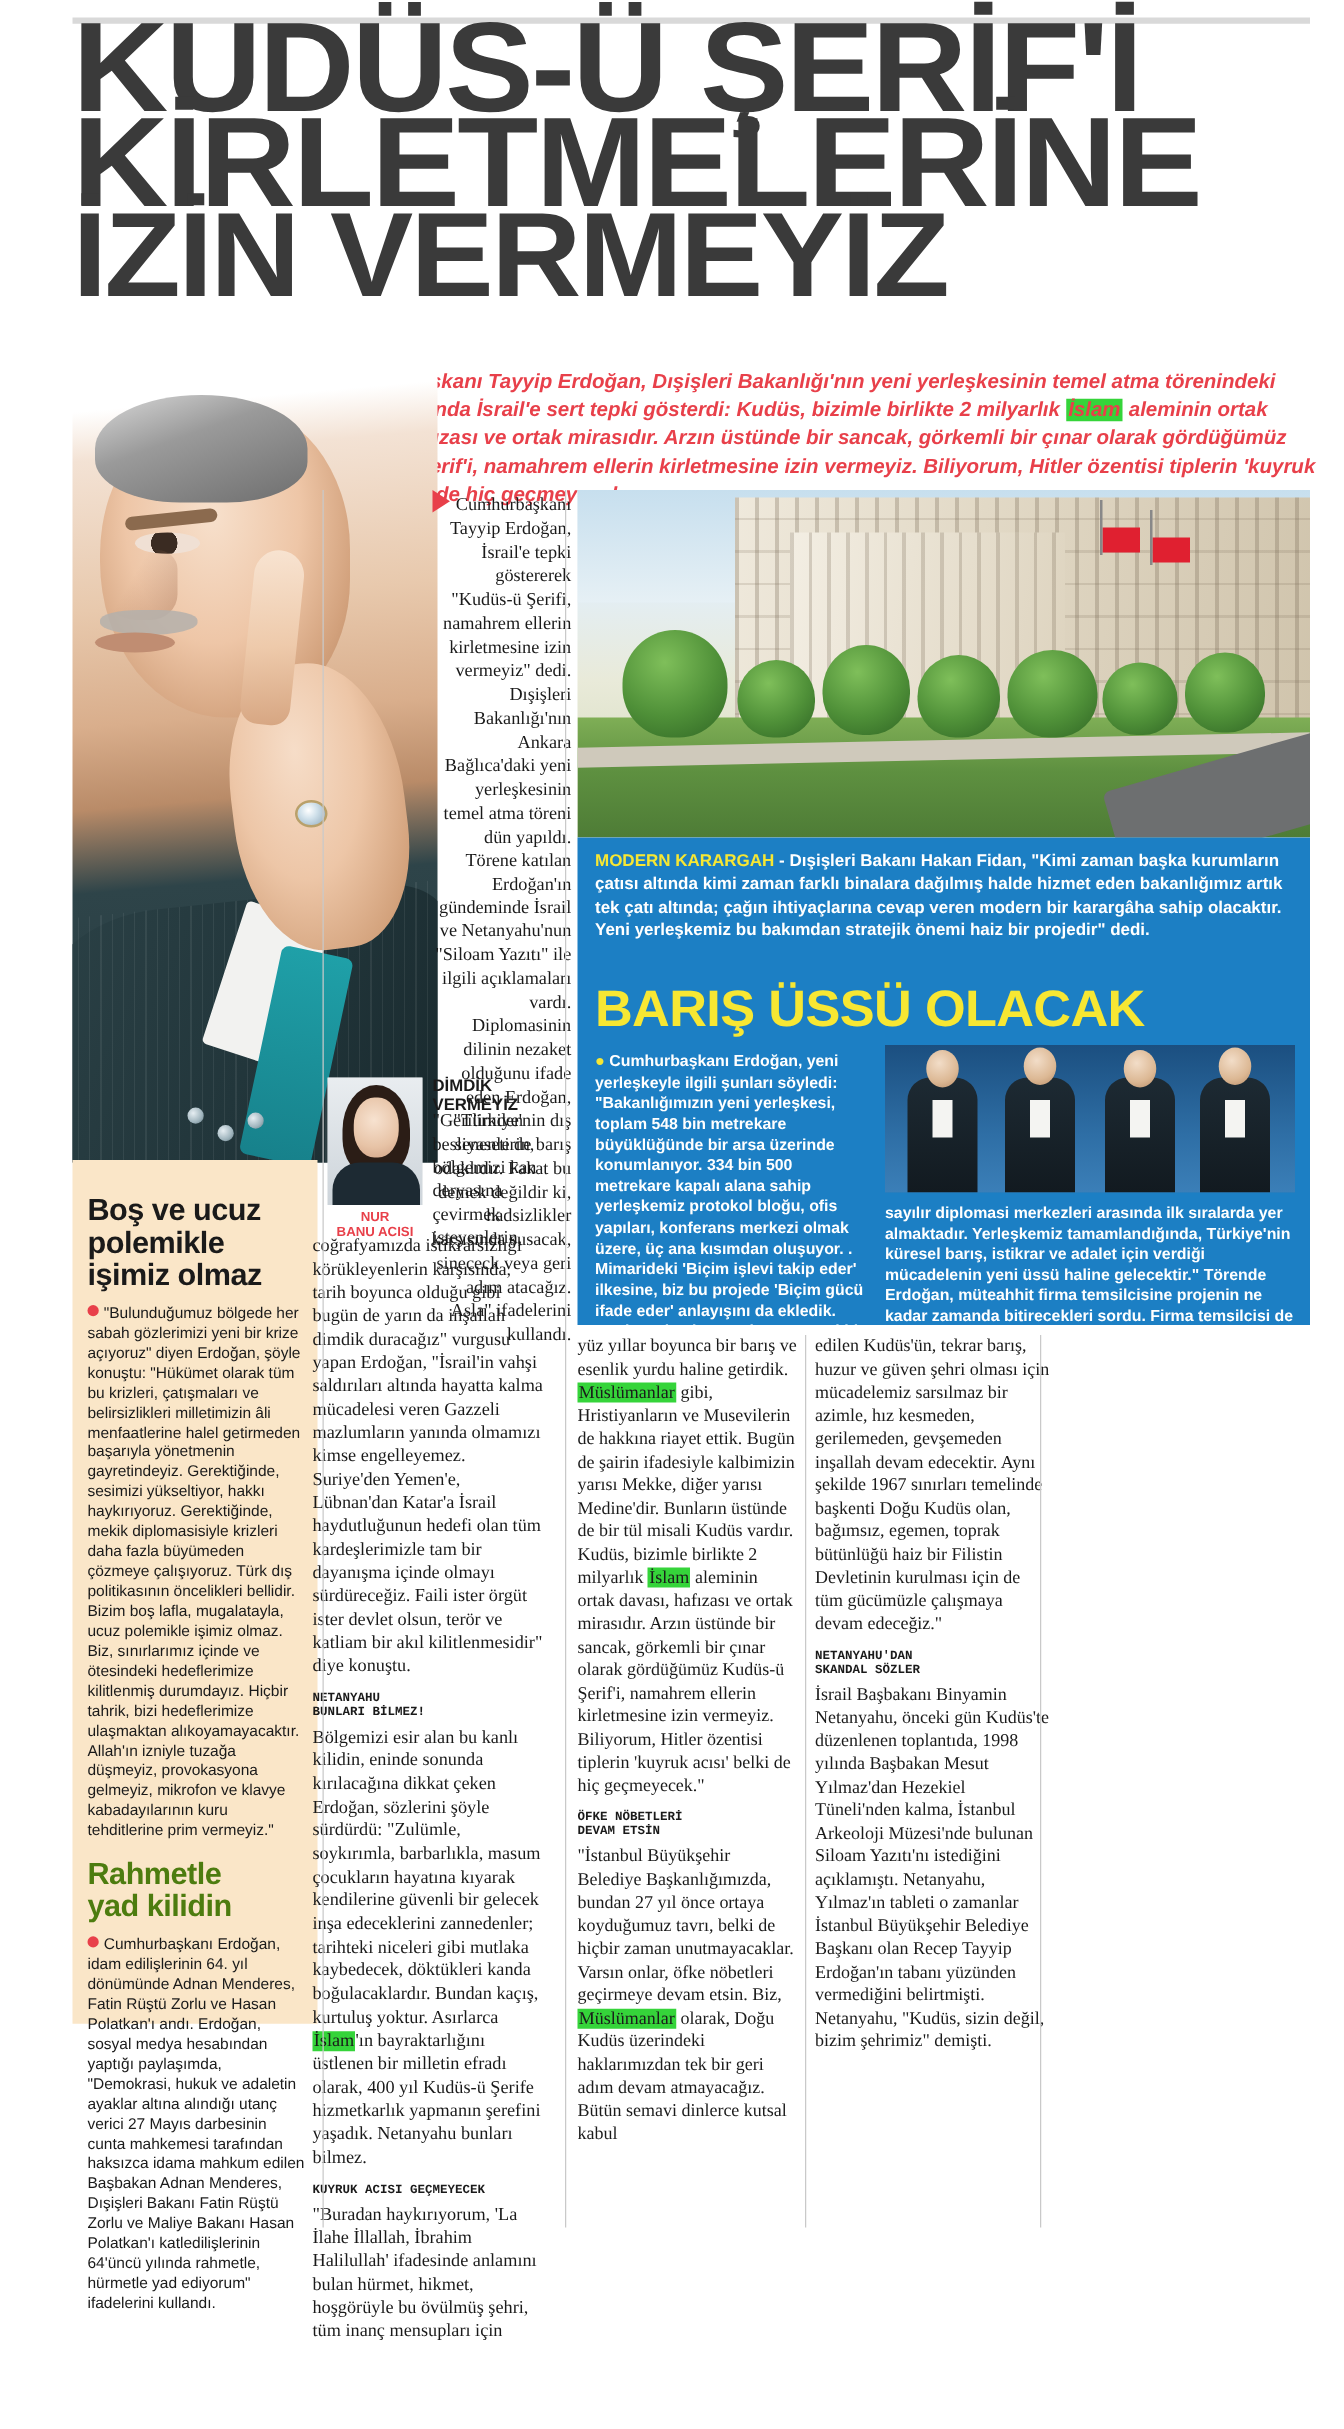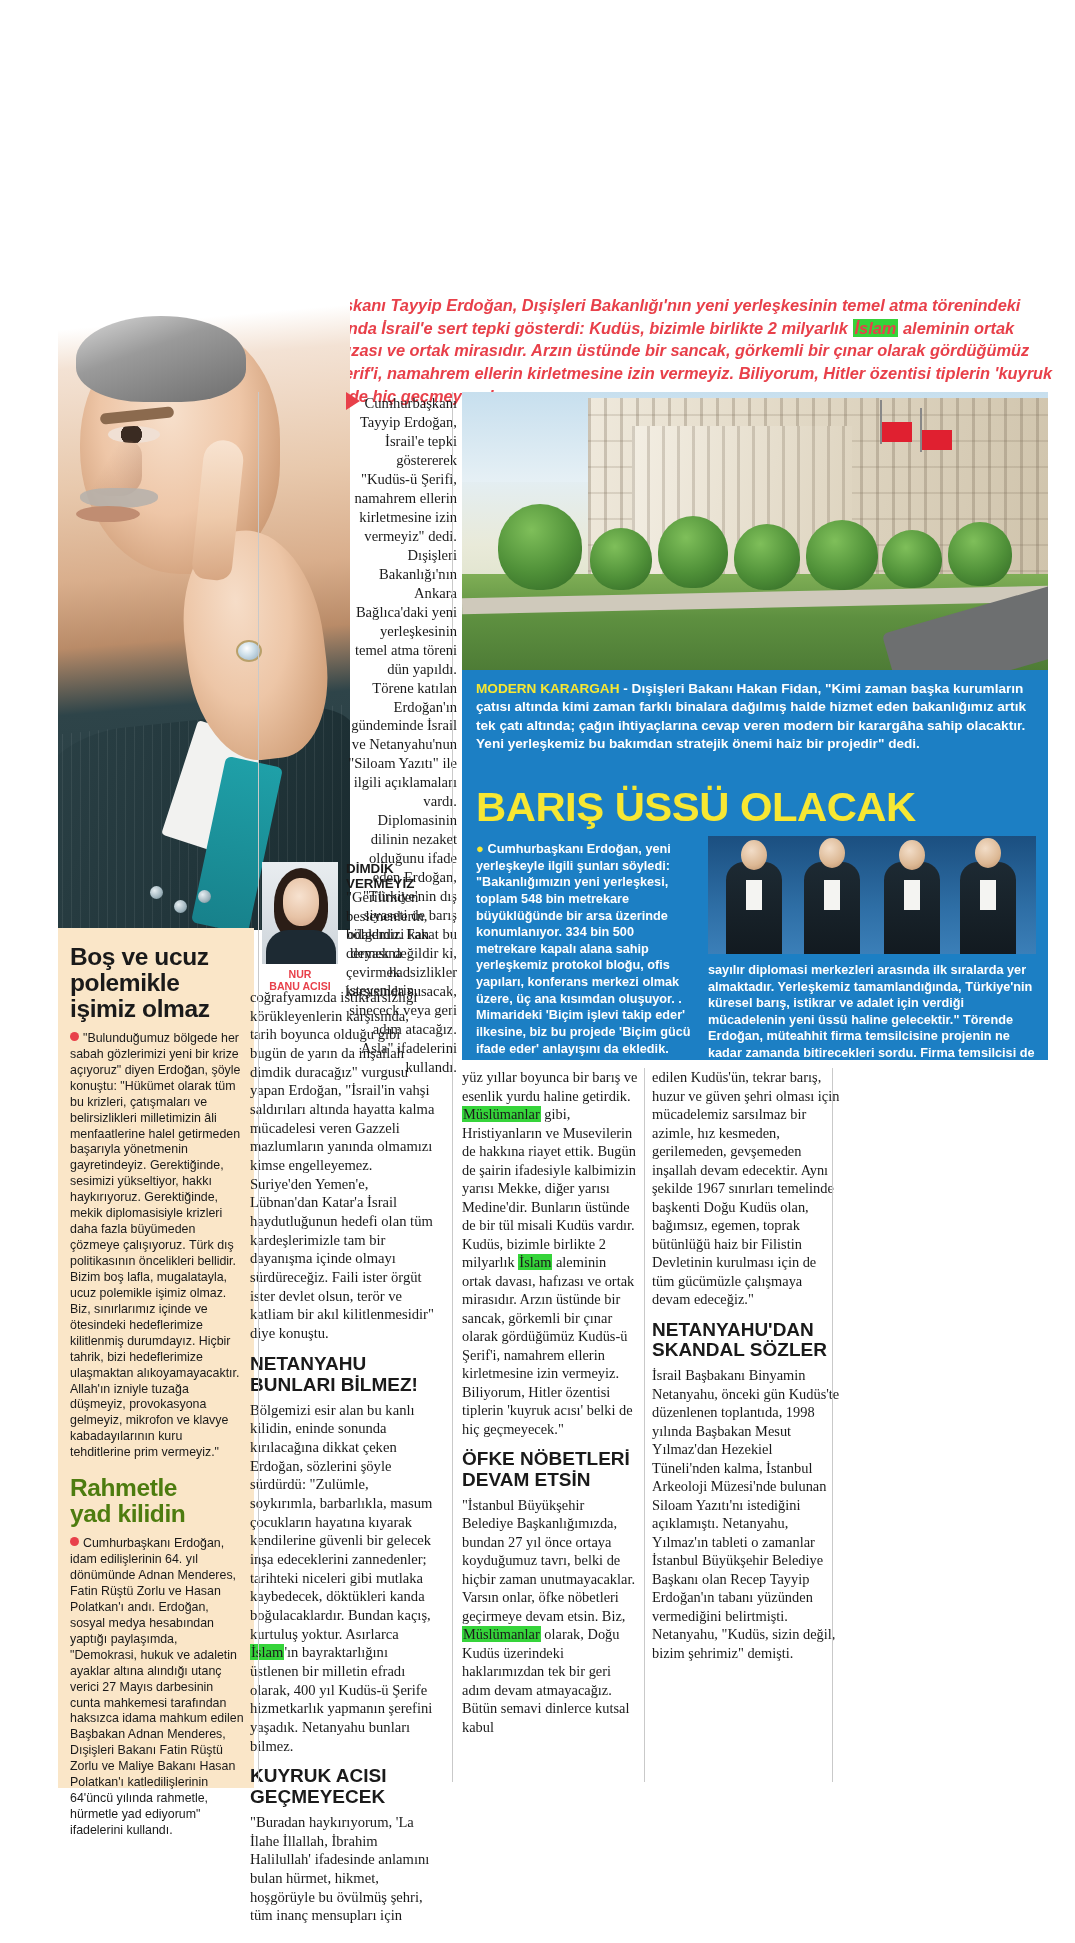--- a/index.html
+++ b/index.html
@@ -216,23 +216,23 @@
     position:absolute; width:16px; height:30px; background:#f4f4f2;
   }
   .bp-right {
     position:absolute; left:246px; top:292px; width:328px;
     font-size:12.7px; line-height:1.30; font-weight:bold;
     font-family:"Liberation Sans", sans-serif;
   }
 
   
   .sidebar {
-    position:absolute; left:58px; top:928px; width:196px; height:860px;
+    position:absolute; left:58px; top:928px; width:196px; height:691px;
     background:#fae6c8;
-    padding:16px 10px 10px 12px;
+    padding:28px 10px 10px 12px;
   }
   .sb-head {
     font-size:24.5px; font-weight:bold; line-height:1.06; color:#1a1a1a;
     font-family:"Liberation Sans", sans-serif; letter-spacing:-0.4px;
   }
   .sb-head2 { margin-top:14px; color:#4d7c0f; }
   .sb-body {
     margin-top:9px; font-size:12.4px; line-height:1.285; color:#1a1a1a;
     font-family:"Liberation Sans", sans-serif; text-align:left;
   }
@@ -272,22 +272,22 @@
     position:absolute; left:346px; top:888px; width:102px;
     font-family:"Liberation Serif", serif;
     font-size:14.6px; line-height:1.28; color:#1a1a1a;
   }
   .col-mid2 {
     position:absolute; left:250px; top:988px; width:186px;
     font-family:"Liberation Serif", serif;
     font-size:14.6px; line-height:1.28; color:#1a1a1a; text-align:left;
   }
   .sec-head {
-    font-family:Liberation Sans, sans-serif;
-    font-size:19px; font-weight:bold; line-height:1.1;
+    font-family:Liberation Mono, monospace;
+    font-size:10px; font-weight:bold; line-height:1.1;
     color:#1a1a1a; margin:11px 0 5px 0;
   }
 
   
   .bot-col {
     position:absolute; top:1068px; width:152px;
     font-family:"Liberation Serif", serif;
     font-size:14.4px; line-height:1.285; color:#1a1a1a; text-align:left;
   }
   #botA { left:462px; }
@@ -295,20 +295,26 @@
 
   .divider { position:absolute; background:#c9c9c9; width:1px; }
 
   p { margin:0 0 0 0; }
 </style>
 </head>
 <body>
 
 <div class="page">
 
+  <div class="masthead">
+    <div class="mh-rule"></div>
+    <div class="mh-line mh1">KUDÜS-Ü ŞERİF'İ</div>
+    <div class="mh-line mh2">KİRLETMELERİNE</div>
+    <div class="mh-line mh3">İZİN VERMEYİZ</div>
+  </div>
 
   <div class="lead"><span>Cumhurbaşkanı Tayyip Erdoğan, Dışişleri Bakanlığı'nın yeni yerleşkesinin temel atma törenindeki konuşmasında İsrail'e sert tepki gösterdi: Kudüs, bizimle birlikte 2 milyarlık </span><span class="hl-green">İslam</span><span> aleminin ortak davası, hafızası ve ortak mirasıdır. Arzın üstünde bir sancak, görkemli bir çınar olarak gördüğümüz Kudüs-ü Şerif'i, namahrem ellerin kirletmesine izin vermeyiz. Biliyorum, Hitler özentisi tiplerin 'kuyruk acısı' belki de hiç geçmeyecek.</span></div>
 
   <div class="photo-erdogan">
     <div class="pe-suit"></div>
     <div class="pe-collar"></div>
     <div class="pe-tie"></div>
     <div class="pe-btn" style="left:92px; top:596px;"></div>
     <div class="pe-btn" style="left:116px; top:610px;"></div>
     <div class="pe-btn" style="left:140px; top:600px;"></div>

